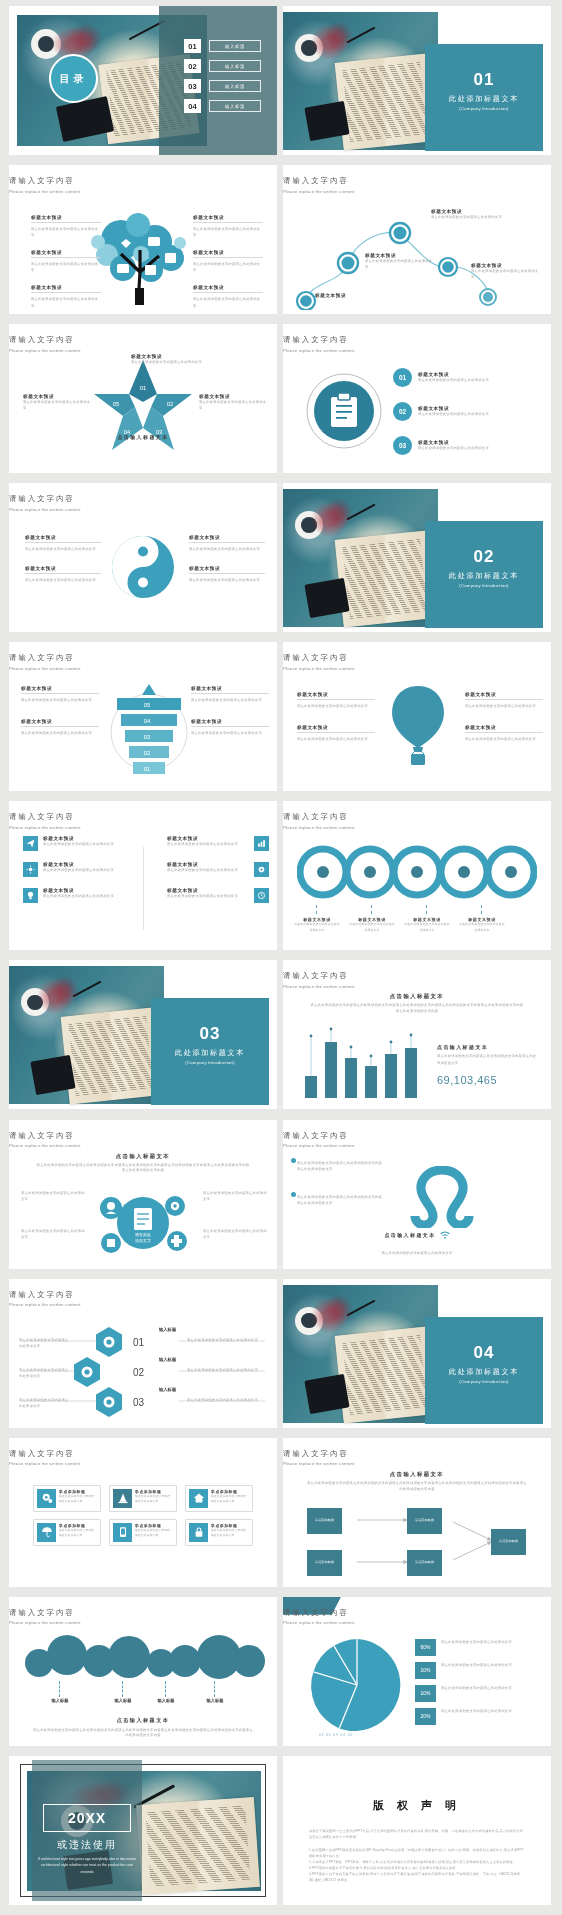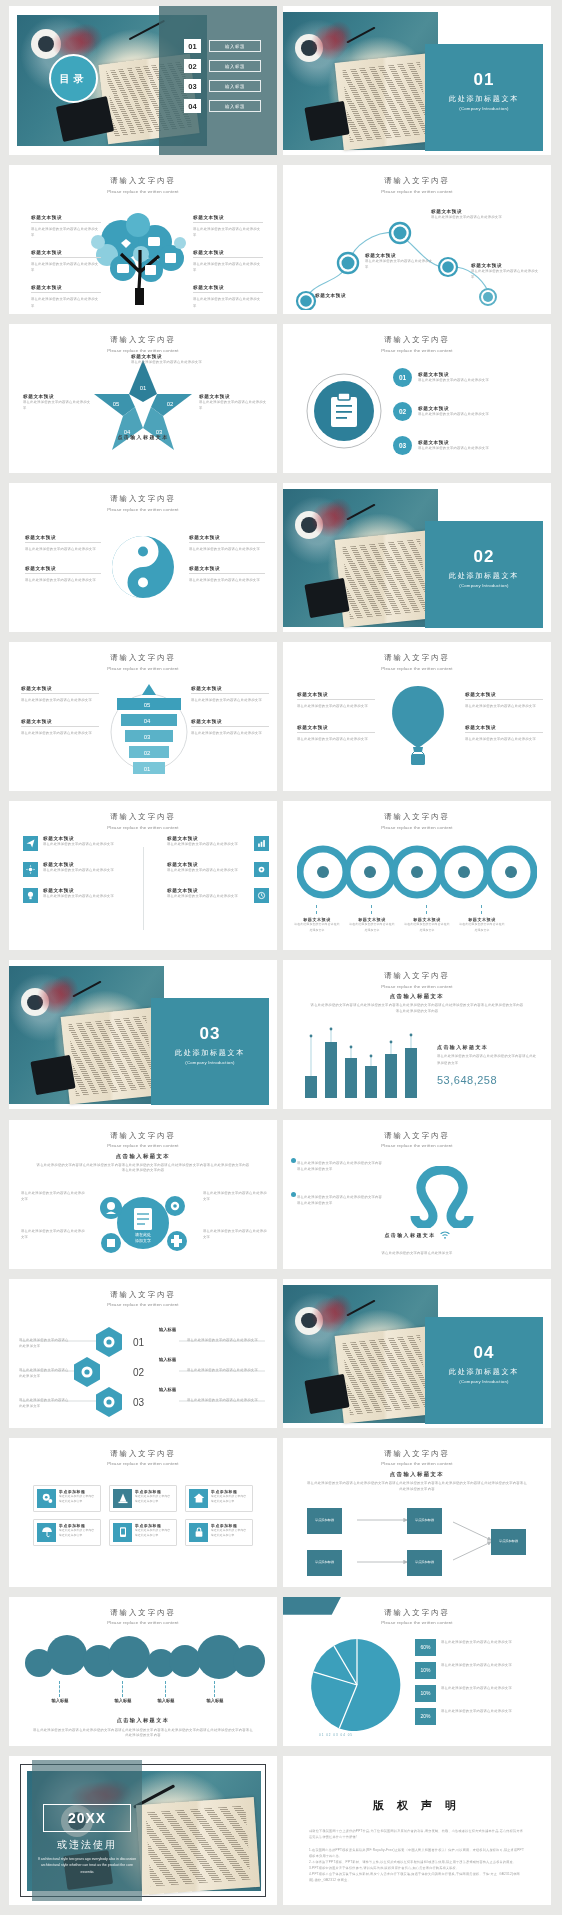--- a/index.html
+++ b/index.html
@@ -12,21 +12,21 @@
   .sheet{
     width:562px; min-height:1915px;
     padding:6px 9px; display:flex; flex-wrap:wrap;
     gap:6px 6px; background:#e8e8e6;
   }
   .slide{
     width:268px; height:149px; background:#fff; position:relative;
     overflow:hidden; flex:0 0 auto;
   }
   
-  .hd{ position:absolute; left:0; right:0; top:11px; text-align:center; }
+  .hd{ position:absolute; left:0; right:0; top:11px; }
   .hd .cn{ font-size:7.4px; color:#5b5b5b; letter-spacing:2px; }
   .hd .en{ font-size:4.3px; color:#8b8b8b; letter-spacing:.2px; margin-top:2.5px; }
   .subhd{ text-align:center; font-size:6px; color:#3d3d3d; letter-spacing:1.4px; font-weight:bold;}
   .para{ font-size:3.3px; color:#9a9a9a; line-height:1.85; letter-spacing:.25px; }
   .ttl{ font-size:4.6px; color:#3c3c3c; font-weight:bold; letter-spacing:.6px; }
   .ttl-line{ border-bottom:.5px solid #d8d8d8; padding-bottom:2px; margin-bottom:3px;}
   
   .photo{
     position:absolute;
     background:
@@ -570,21 +570,21 @@
         <rect x="24" y="18" width="12" height="56"></rect>
         <rect x="44" y="34" width="12" height="40"></rect>
         <rect x="64" y="42" width="12" height="32"></rect>
         <rect x="84" y="30" width="12" height="44"></rect>
         <rect x="104" y="24" width="12" height="50"></rect>
       </g>
     </svg>
     <div style="position:absolute;right:12px;top:84px;width:102px;">
       <div class="subhd" style="text-align:left;font-size:5px;">点击输入标题文本</div>
       <div class="para" style="margin-top:3px;">请在此处添加您的文字内容请在此处添加您的文字内容请在此处添加您的文字</div>
-      <div style="font-size:11px;color:#4c8ba0;margin-top:8px;letter-spacing:.5px;">53,648,258</div>
+      <div style="font-size:11px;color:#4c8ba0;margin-top:8px;letter-spacing:.5px;">69,103,465</div>
     </div>
   </div>
 
   <div class="slide">
     <div class="hd">
       <div class="cn">请输入文字内容</div>
       <div class="en">Please replace the written content</div>
     </div>
     <div style="position:absolute;left:0;right:0;top:33px;text-align:center;">
       <div class="subhd" style="font-size:5.4px;">点击输入标题文本</div>

